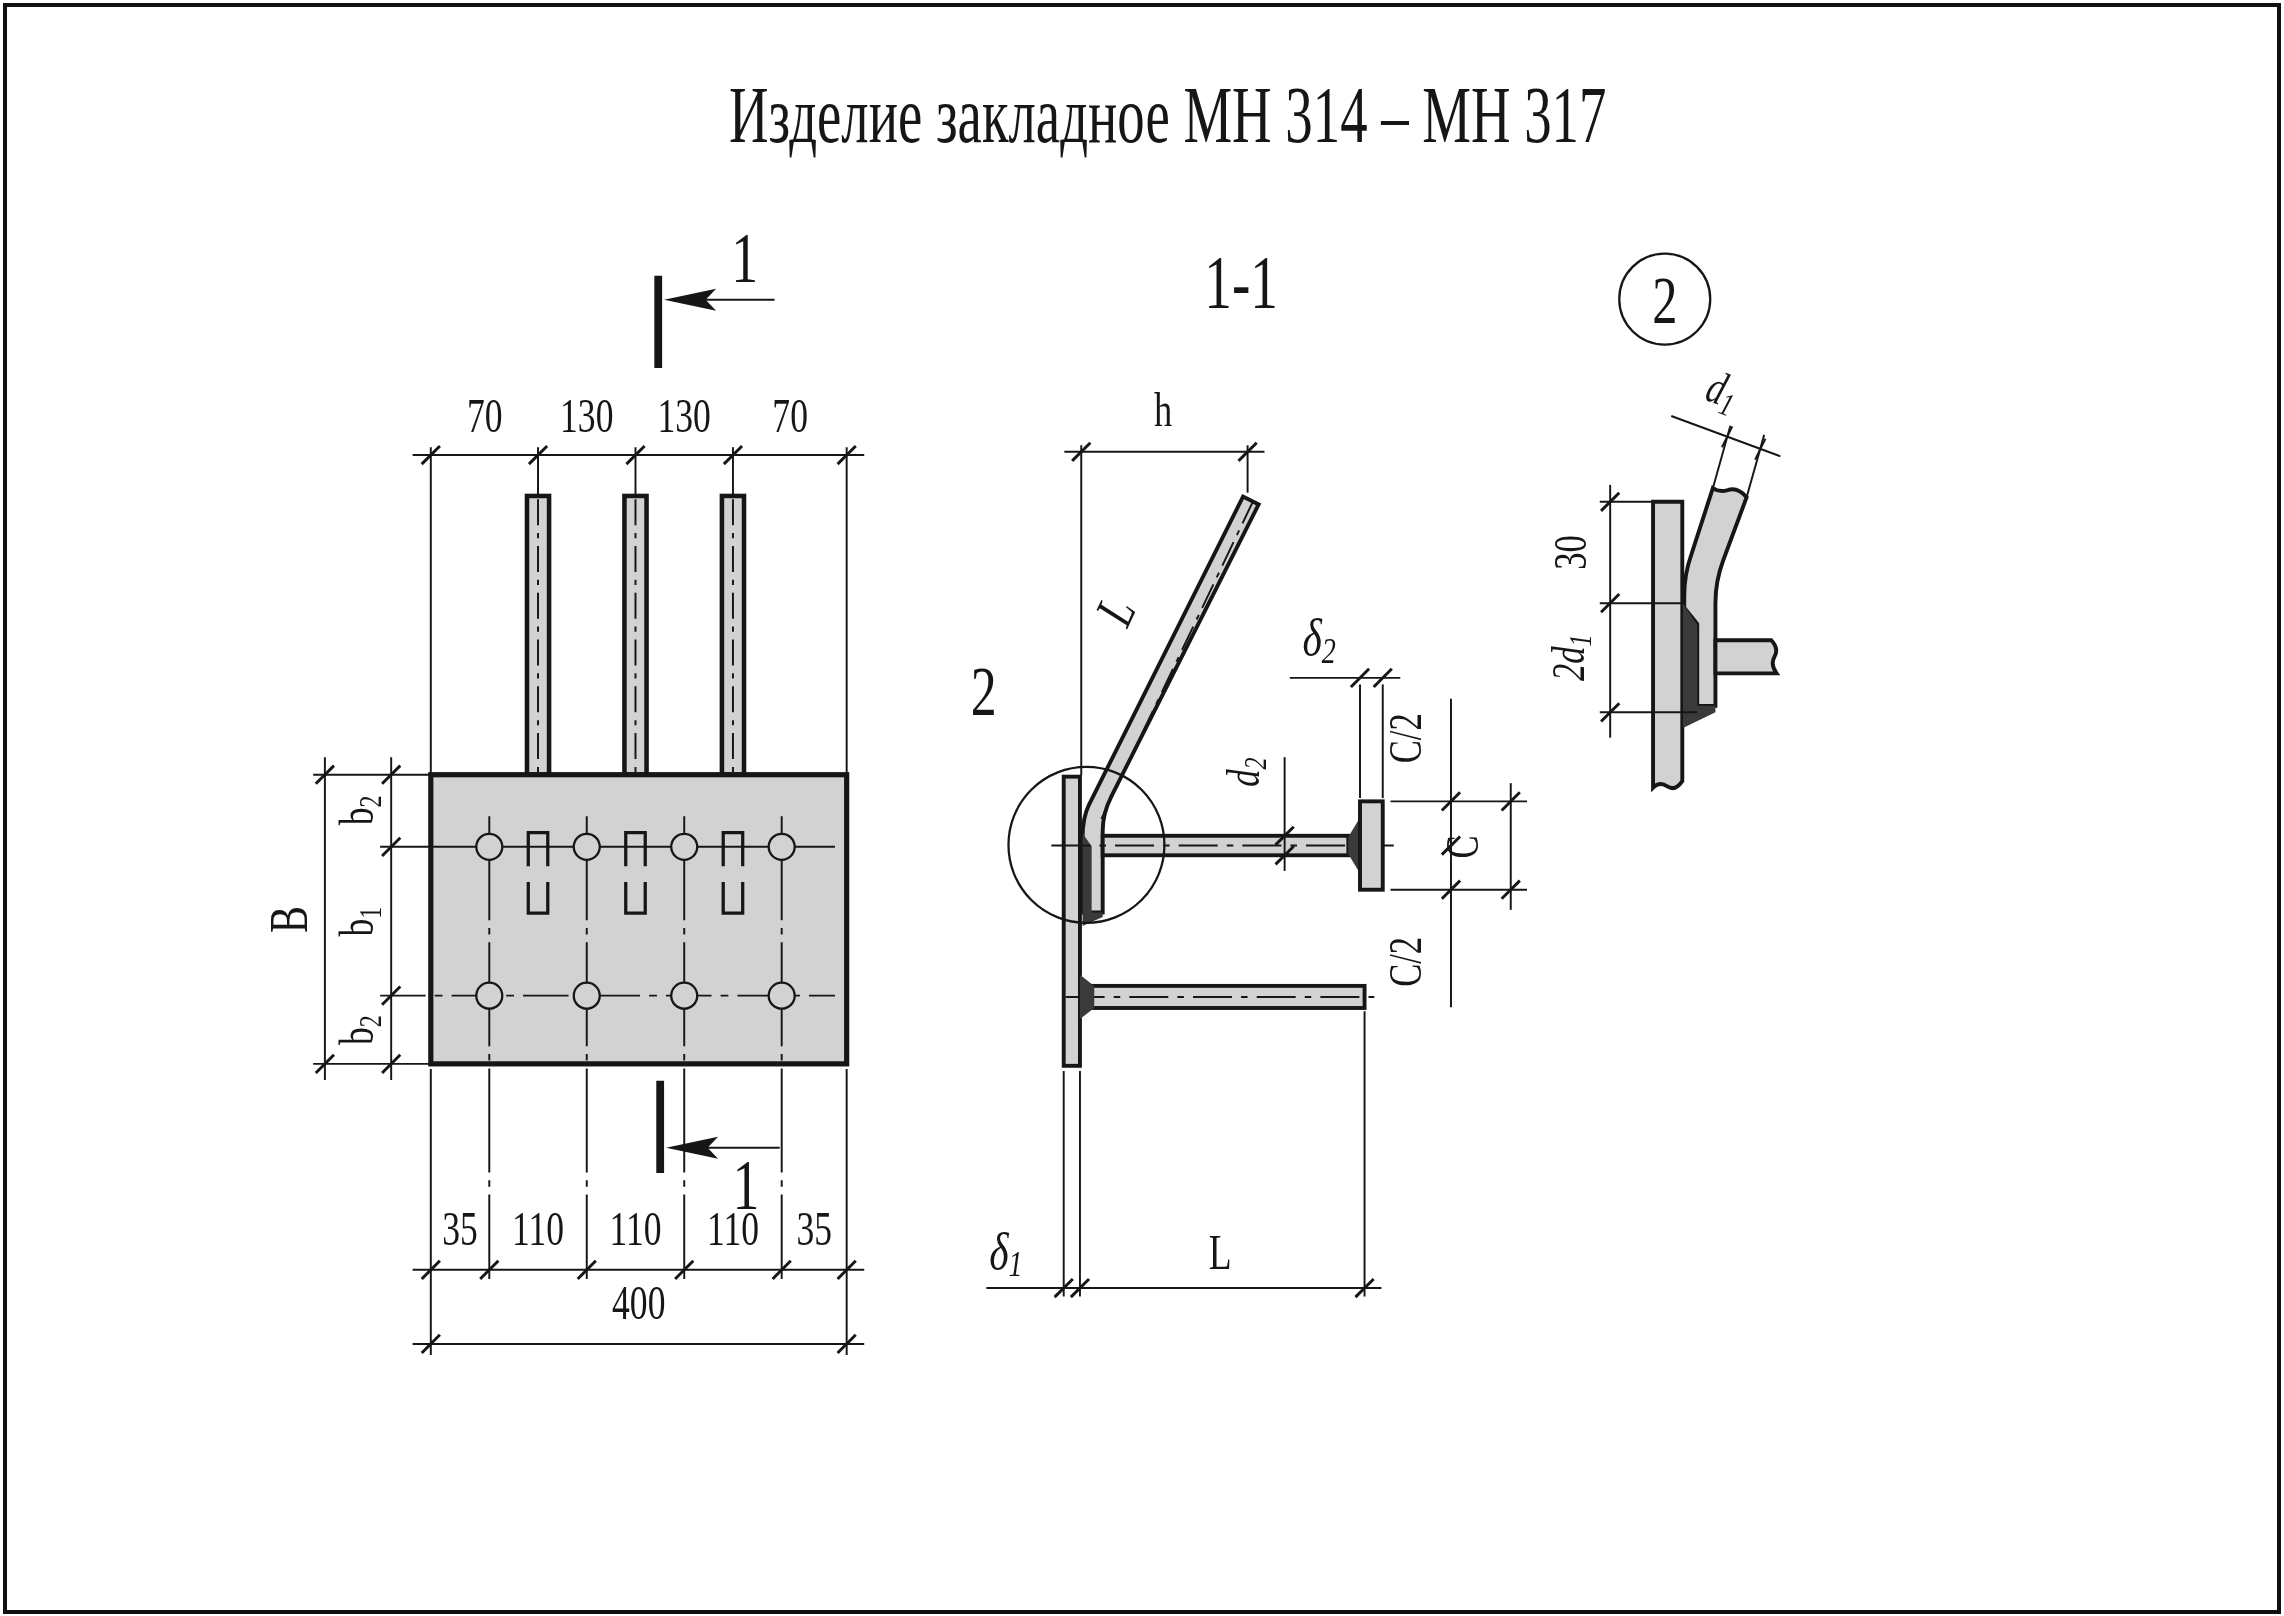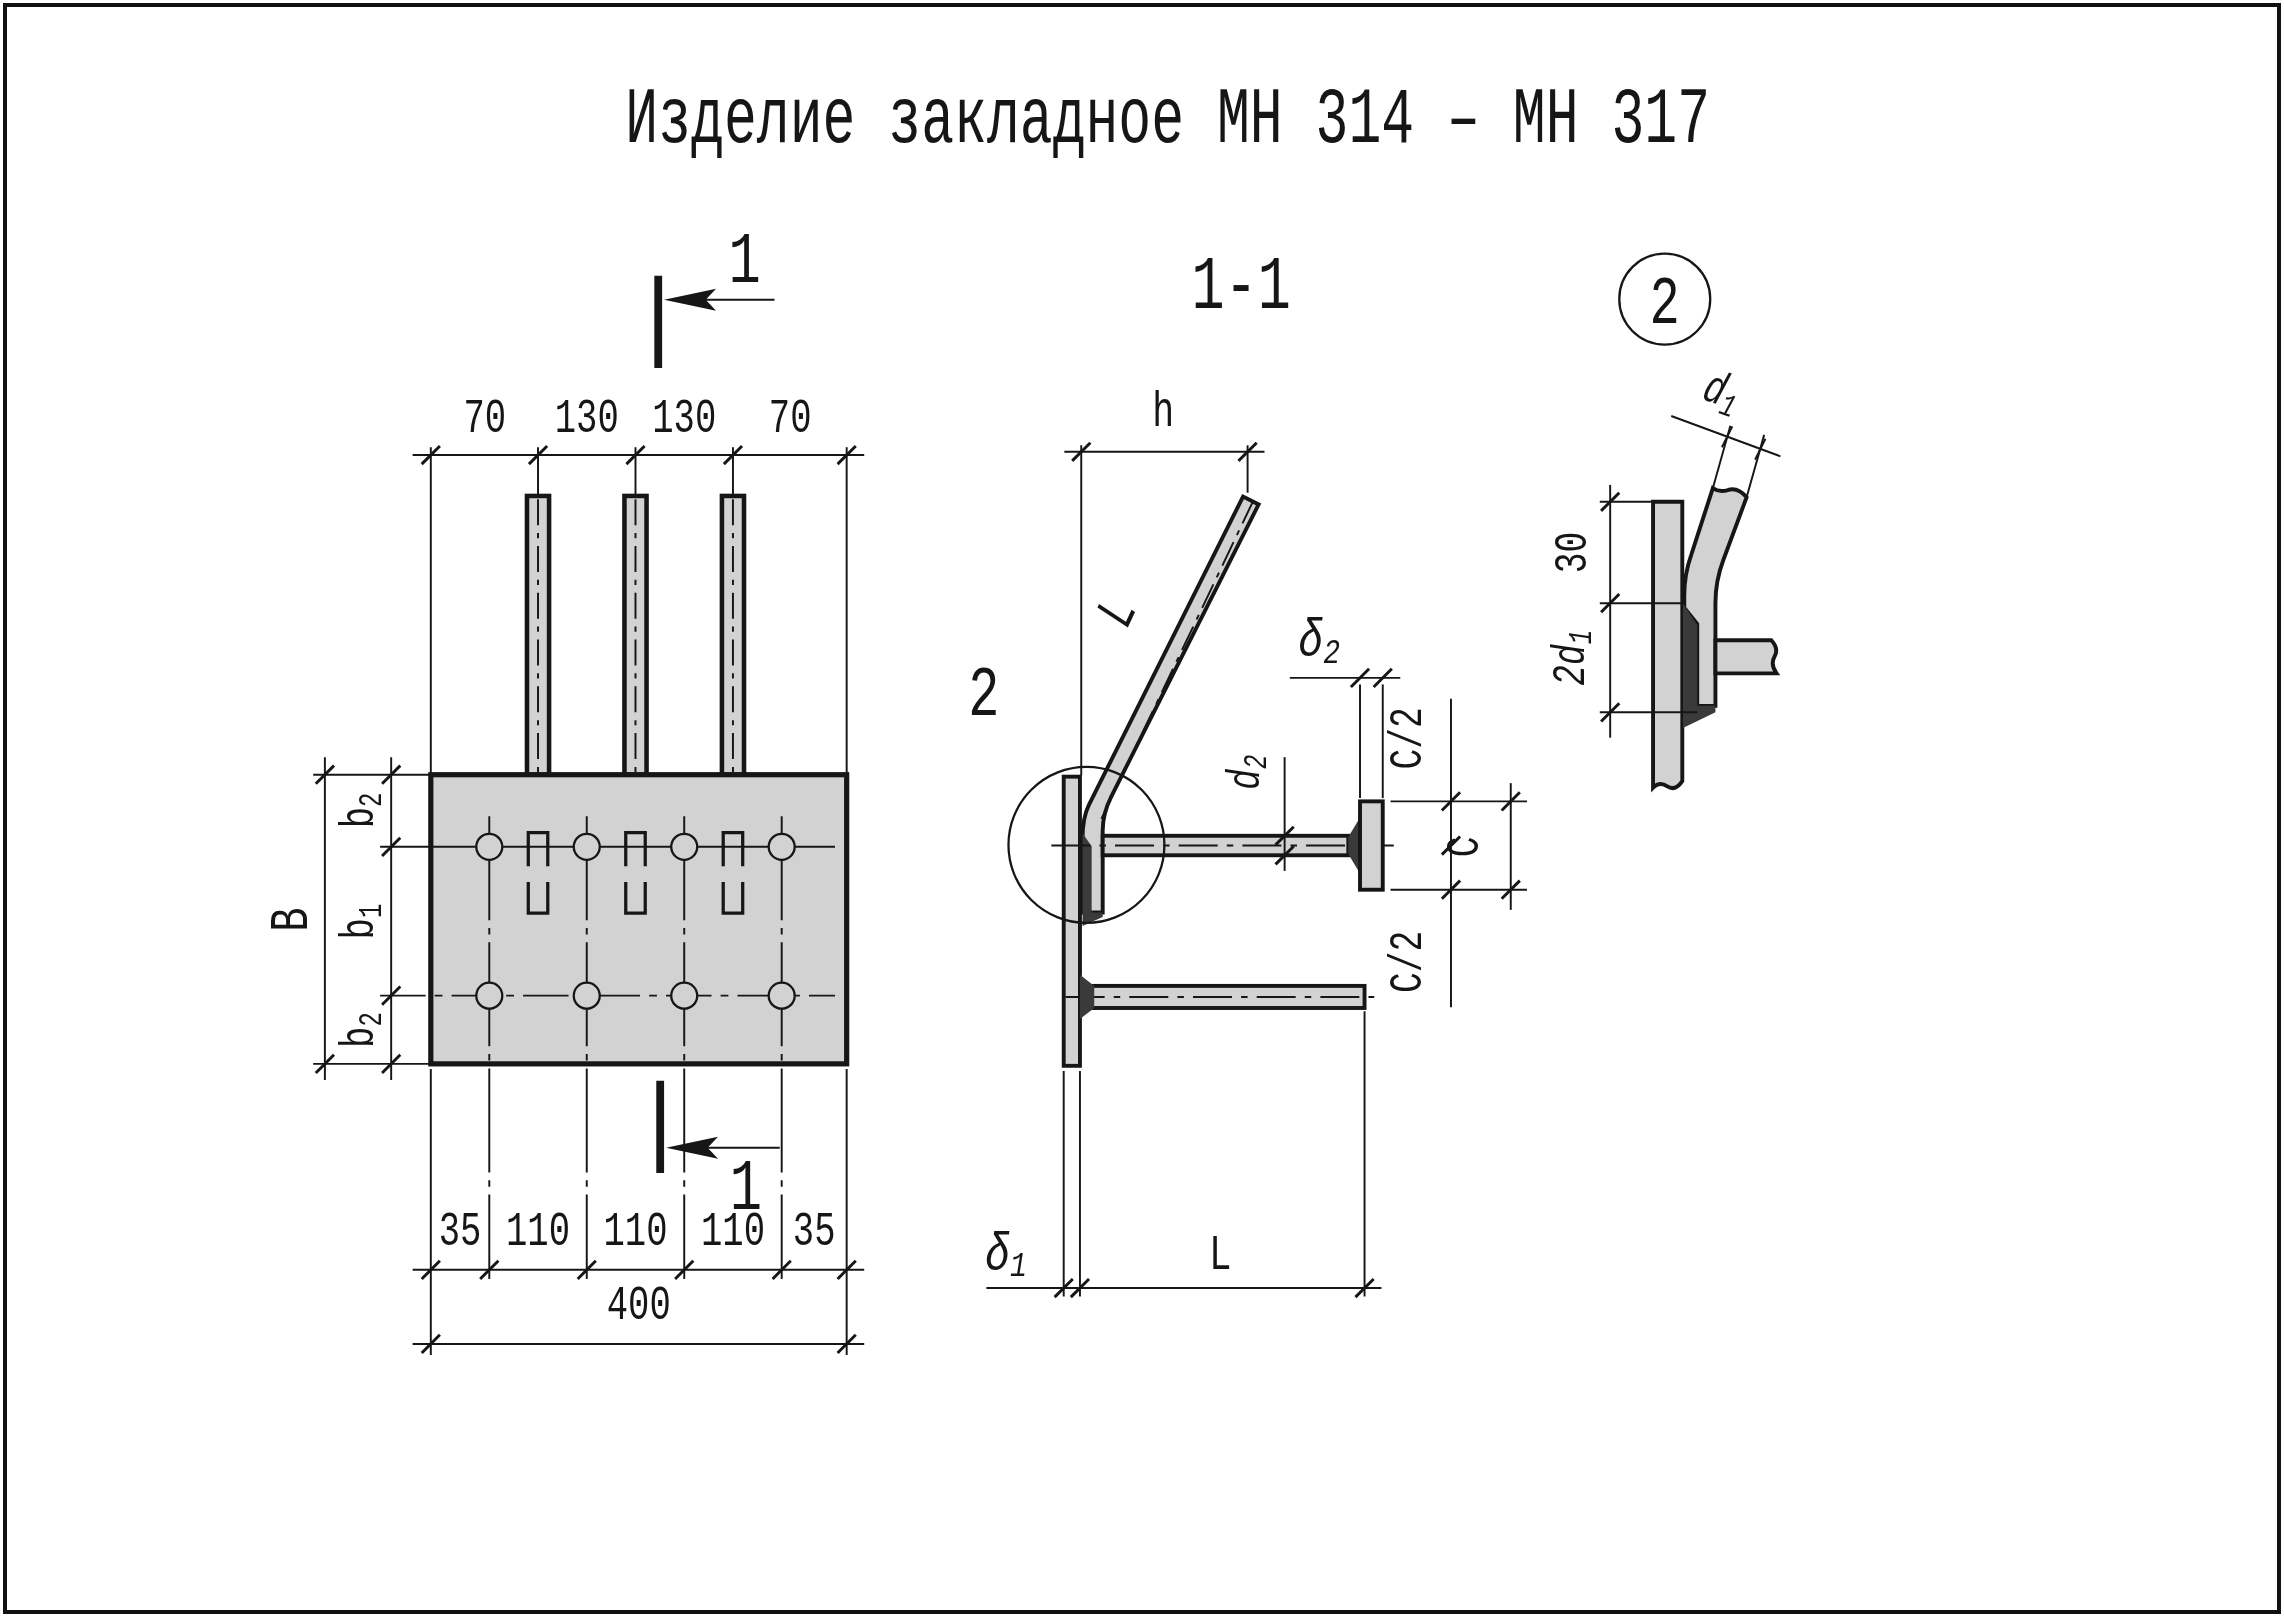--- a/index.html
+++ b/index.html
@@ -1,17 +1,17 @@
 <!DOCTYPE html>
 <html style="font-size:10.4px"><head>
 <meta charset="utf-8">
 <style>
   html,body{margin:0;padding:0;background:#e8e8e8;}
   .page{position:relative;width:2284px;height:1617px;background:#ffffff;overflow:hidden;
-        font-family:Liberation Mono, monospace;}
+        font-family:Liberation Serif, serif;}
   .frame{position:absolute;left:2.6px;top:2.6px;right:2.6px;bottom:2.6px;border:4.5px solid #111;}
   svg{position:absolute;left:0;top:0;}
   svg text{fill:#161616;}
   .thin  line, .thin path  {stroke:#161616;stroke-width:3;fill:none;}
   .tick  {stroke:#161616;stroke-width:4.5;fill:none;}
   .cl    {stroke:#161616;stroke-width:3;fill:none;}
 </style>
 </head>
 <body>
 

